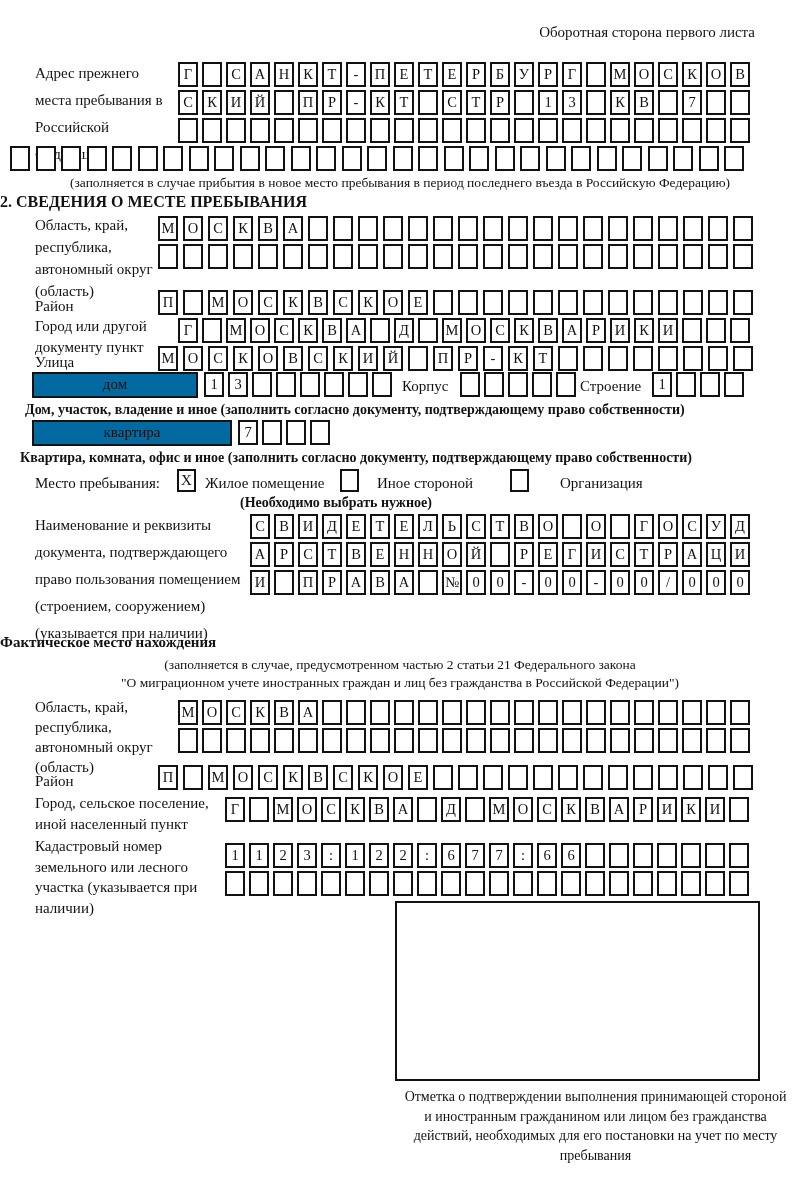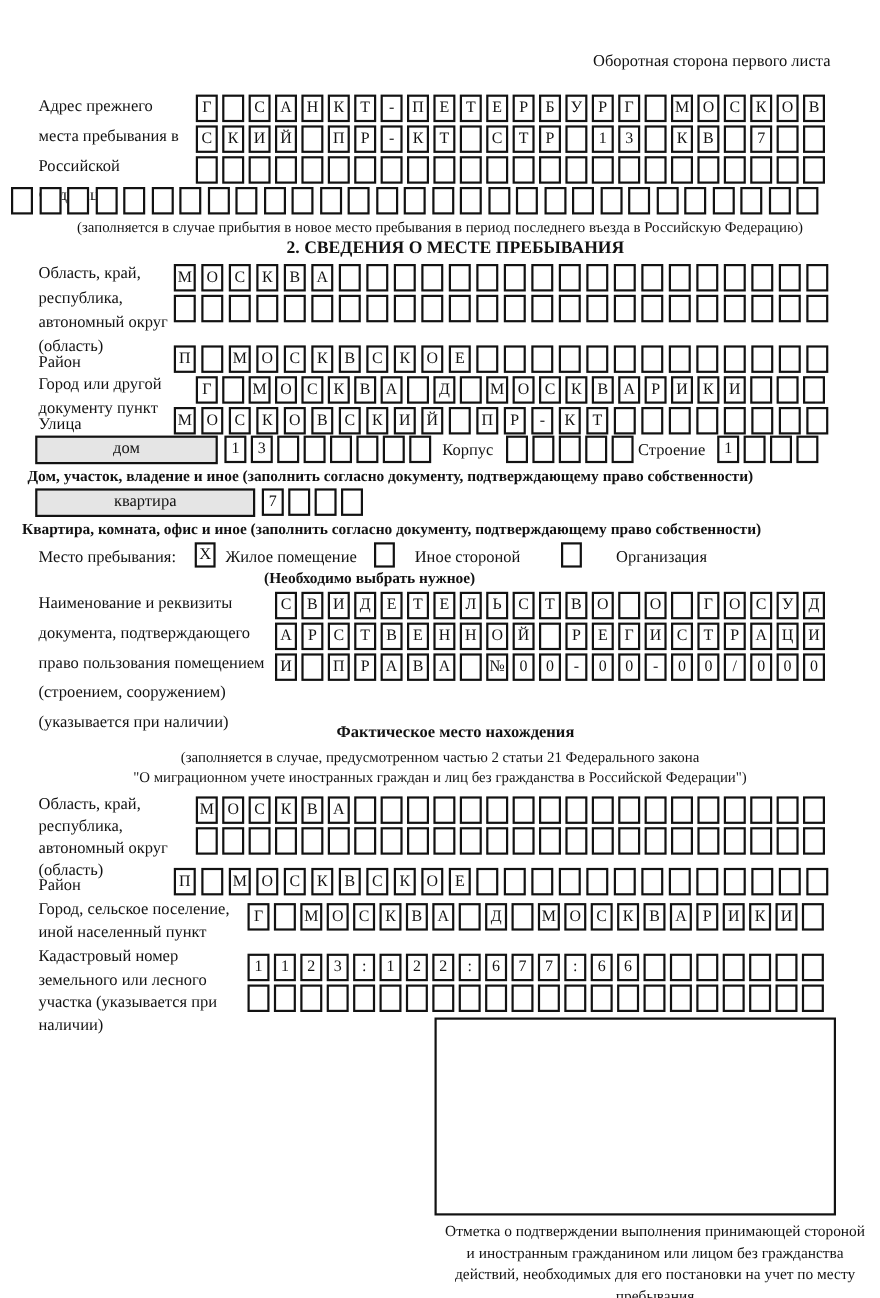--- a/index.html
+++ b/index.html
@@ -1,40 +1,40 @@
 <!DOCTYPE html>
 <html><head>
 <meta charset="utf-8">
 <style>
   * { margin:0; padding:0; box-sizing:border-box; }
   html,body { background:#ffffff; }
   body {
     width:800px; height:1180px; position:relative; overflow:hidden;
     font-family:"Liberation Serif", serif; color:#121212;
   }
-  .abs { position:absolute;margin-top:24px; }
+  .abs { position:absolute; }
   .label { font-size:15px; line-height:26px; }
   .cellrow { display:flex; gap:4px; }
   .cellrow.g5 { gap:5px; }
   .cellrow.g55 { gap:5.5px; }
   .cell {
     flex:0 0 auto; width:20px; height:25px; border:2px solid #121212;
     background:#fff; font-size:14.5px; line-height:20px; text-align:center;
   }
   .named-box {
     height:26px; border:2px solid #121212; text-align:center;
-    font-size:15px; line-height:21px; background:#e5e5e5;
+    font-size:15px; line-height:21px; background:#0369a1;
   }
   .checkbox {
     width:19px; height:23px; border:2px solid #121212; text-align:center;
     font-size:15px; line-height:19px; background:#fff;
   }
   .caption { font-size:14px;font-weight:bold; }
   .note { font-size:13.5px; text-align:center; left:0; right:0; }
-  .title { font-weight:bold; text-align:center; left:0; right:0; font-size:16px;padding-left:28px; }
+  .title { font-weight:bold; left:0; right:0; font-size:16px; }
   .header-note { font-size:15px; }
   .mark-box { border:2px solid #121212; background:#fff; }
   .mark-caption { font-size:14px; line-height:19.5px; text-align:center; }
 </style>
 </head>
 <body>
 
 <div class="abs header-note" style="top:24px; right:45px">Оборотная сторона первого листа</div>
 
 <div class="abs label" style="left:35px; top:60px; width:140px; line-height:27px">Адрес прежнего места пребывания в Российской Федерации</div>

